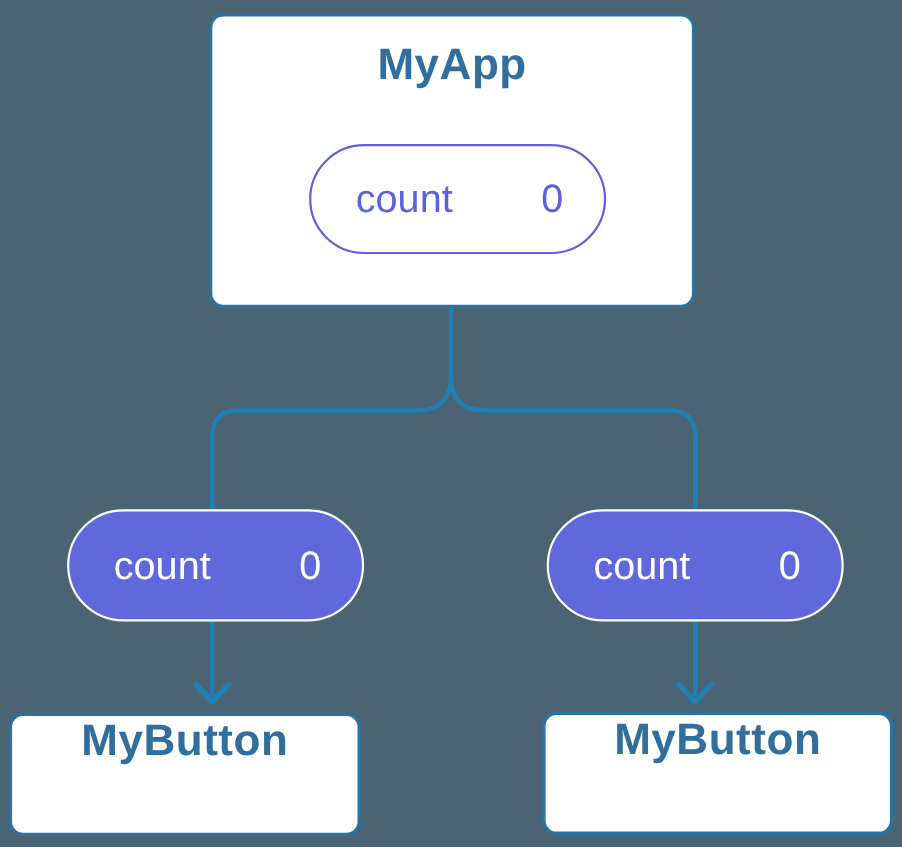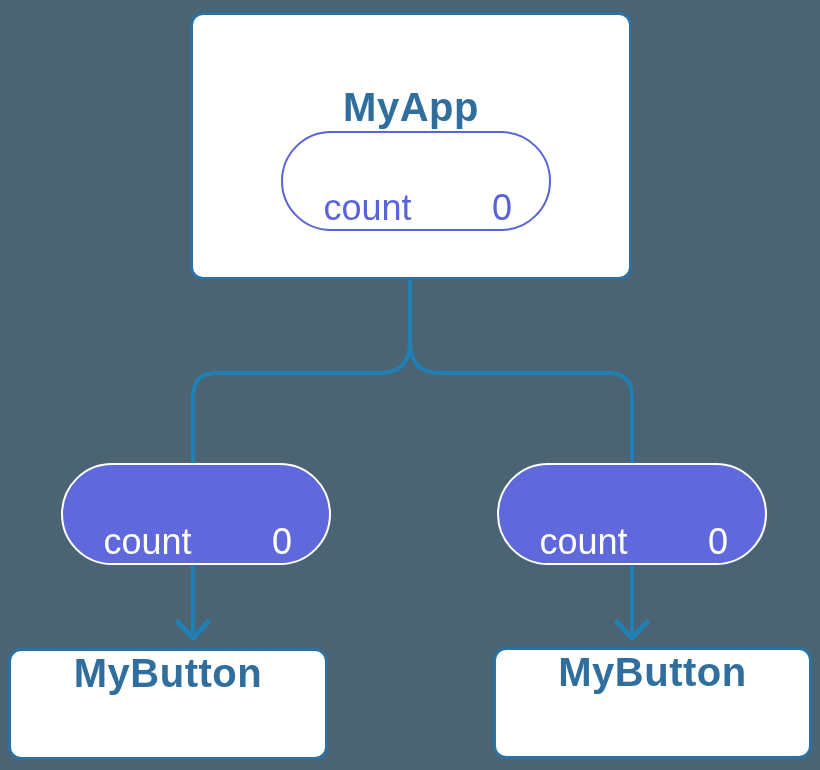--- a/index.html
+++ b/index.html
@@ -39,31 +39,31 @@
     box-sizing: border-box;
   }
   .card-title {
     text-align: center;
     font-size: 40px;
     font-weight: 600;
     letter-spacing: 0.5px;
     color: var(--title-text, #306E9D);
   }
   .root-card { left: 190px; top: 12px; width: 442px; height: 268px; }
-  .root-card .card-title { margin-top: 70px; }
+  .root-card .card-title { margin-top: 22px; }
   .button-card {
     display: flex;
     justify-content: center;
   }
   .button-card-left  { left: 8px;   top: 648px; width: 320px; height: 112px; }
   .button-card-right { left: 493px; top: 647px; width: 319px; height: 112px; }
   .pill {
     position: absolute;
     display: flex;
-    align-items: flex-end;
+    align-items: center;
     border-radius: 999px;
     box-sizing: border-box;
     z-index: 2;
   }
   .pill-section {
     display: flex;
     align-items: center;
     justify-content: center;
     font-size: 36px;
   }

